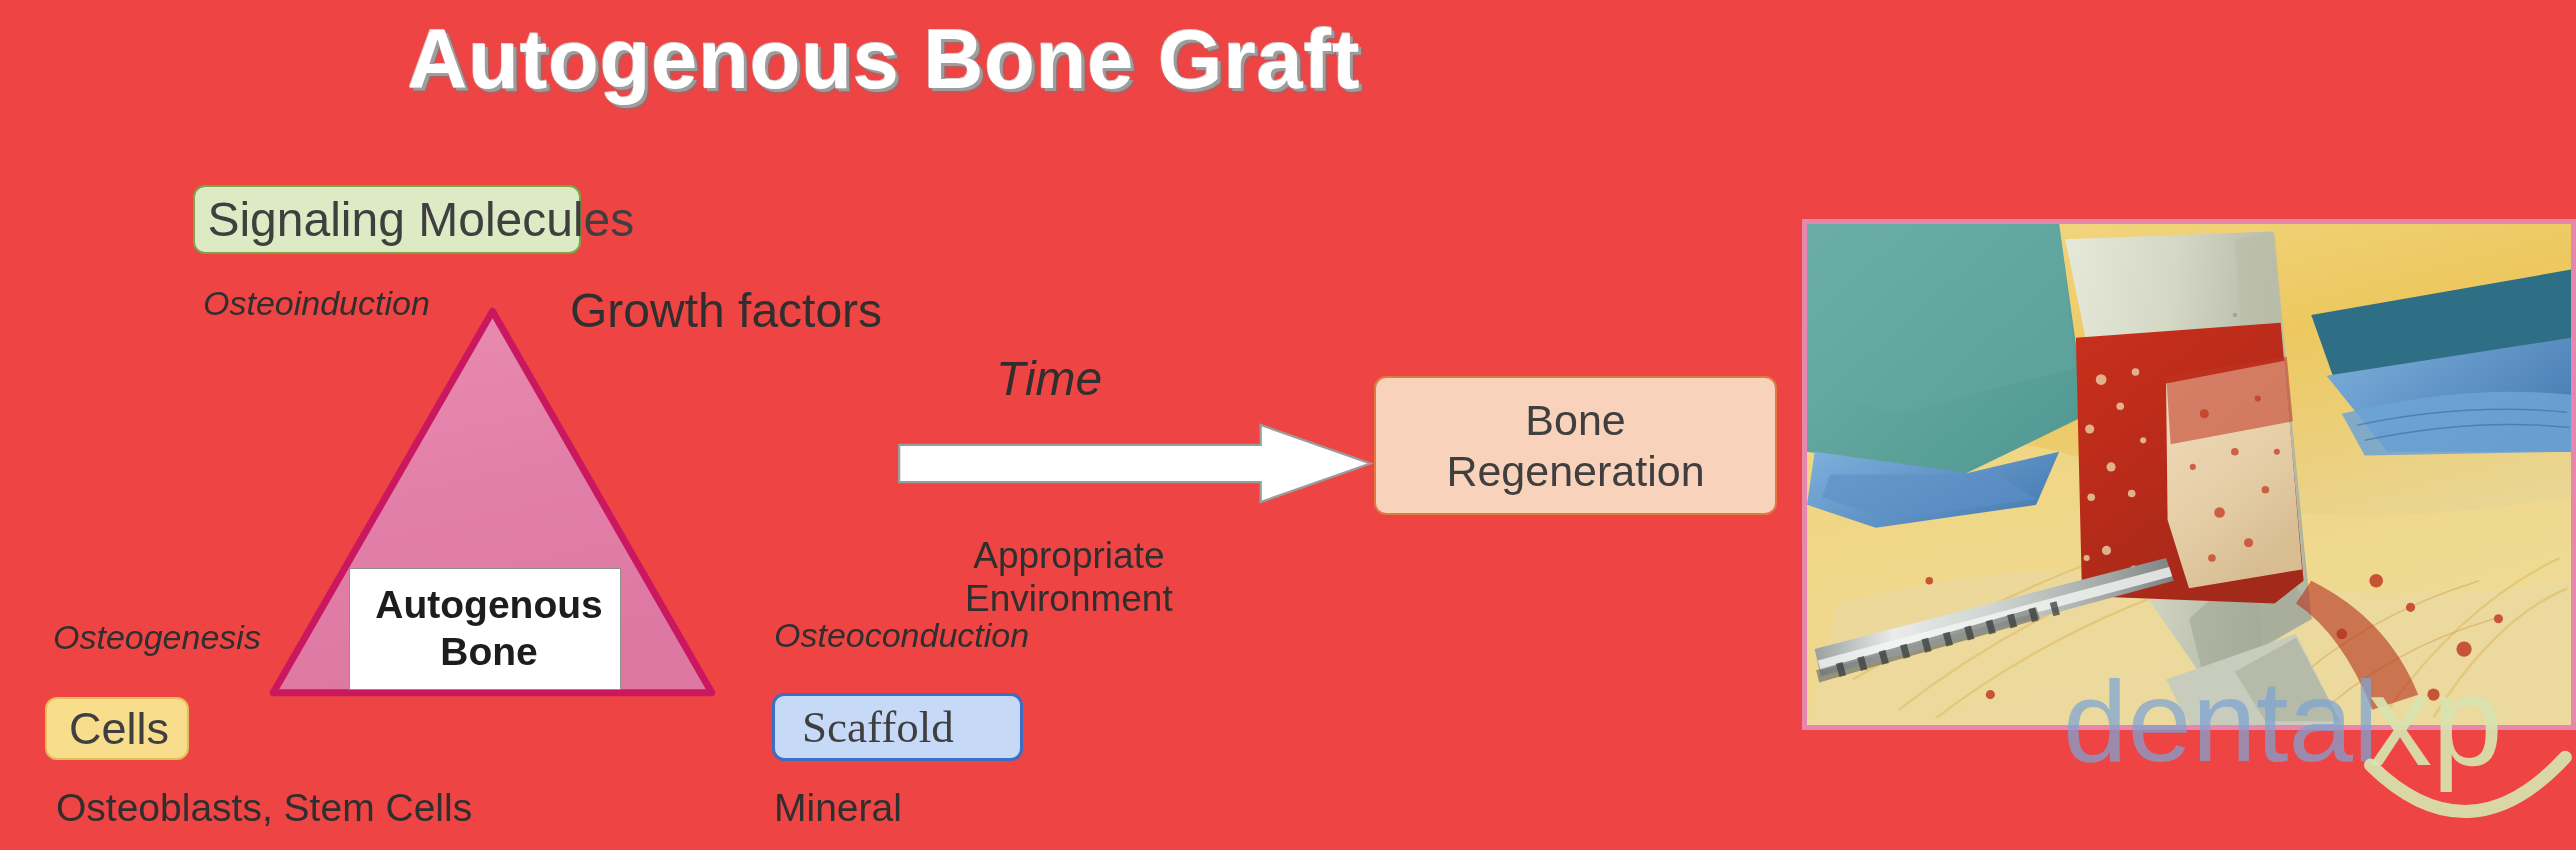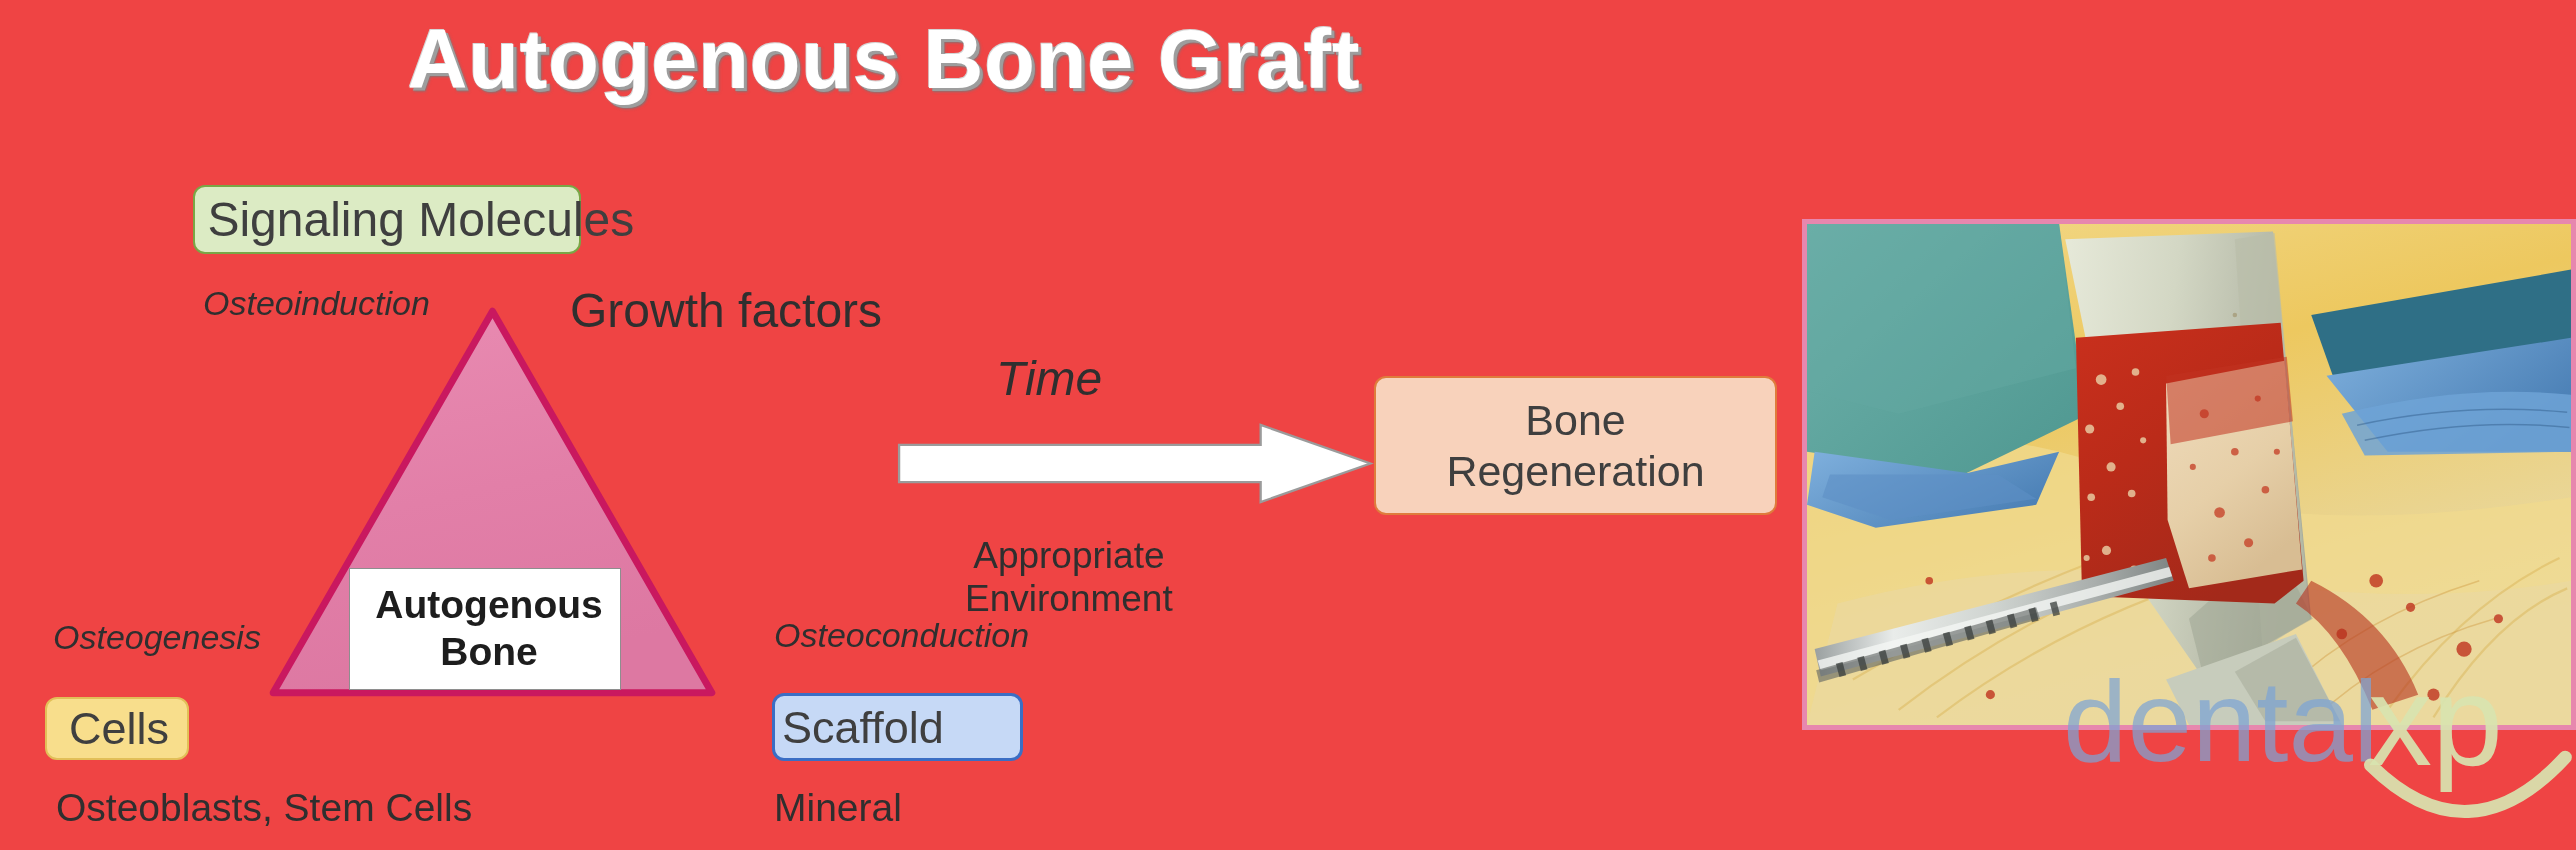--- a/index.html
+++ b/index.html
@@ -66,23 +66,24 @@
     padding-left:22px;
     font-size:45px;
     color:#3f3f3f;
   }
 
   #box-scaffold{
     left:772px; top:693px;
     width:251px; height:68px;
     background:#c6d9f6;
     border:3.1px solid #3b6ec4;
-    padding-left:7px;
+    padding-left:27px;
     font-size:45px;
     color:#3f3f3f;
+    font-family:Liberation Serif, serif;
   }
 
   #box-regeneration{
     left:1374px; top:376px;
     width:403px; height:139px;
     background:#f8d2bb;
     border:2.3px solid #df7c3c;
     flex-direction:column;
     justify-content:center;
     align-items:center;

